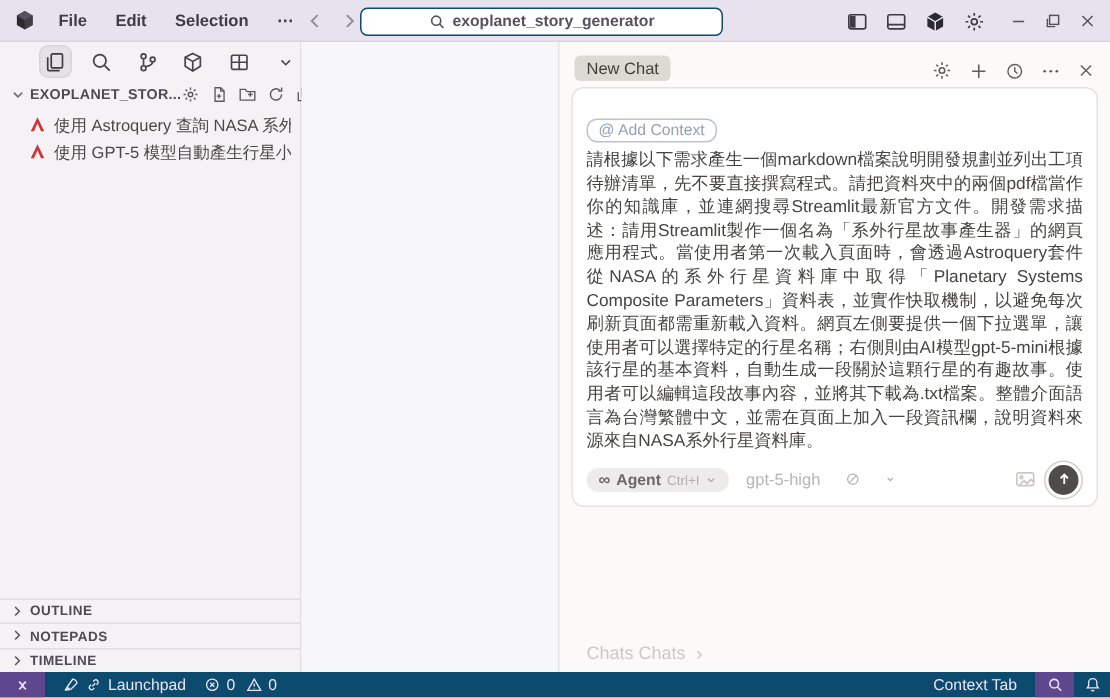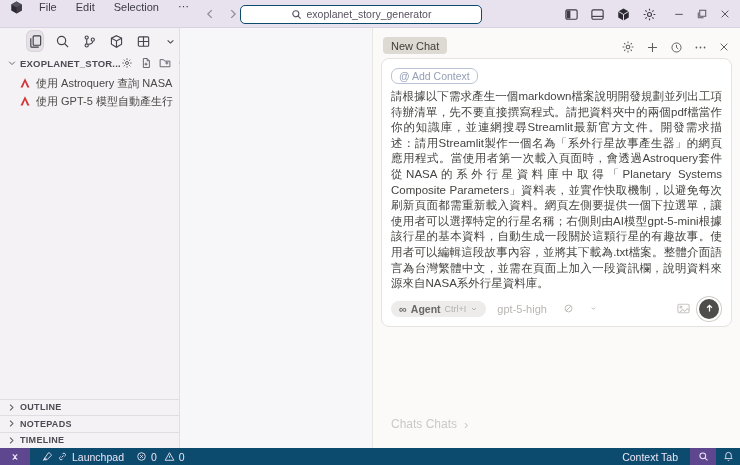--- a/index.html
+++ b/index.html
@@ -2,37 +2,37 @@
 <html><head>
 <meta charset="utf-8">
 <style>
   * { margin:0; padding:0; box-sizing:border-box; }
   body { font-family: "Liberation Sans", sans-serif; background:#ccc; }
   .app { position:relative; width:740px; height:465px; background:#f7f6f8; overflow:hidden;
          font-family:"Liberation Sans", sans-serif; }
 
   
   .titlebar { position:relative; height:28px; background:#e8e2ef; border-bottom:1px solid #d9d2e2;
-              display:flex; align-items:flex-start; }
+              display:flex; align-items:center;font-weight:bold; }
   .app-logo { margin-left:9px; width:16px; height:16px; color:#2c2a31; }
   .menus { display:flex; align-items:center; margin-left:14px; gap:19px; }
   .menu-item { font-size:11px; color:#3e3b45; cursor:default; }
   .nav-arrows { position:absolute; left:203px; top:0; height:28px; display:flex; align-items:center; gap:9px; color:#8d8997; }
   .searchbox { position:absolute; left:240px; top:4.5px; width:242px; height:19px; background:#ffffff;
                border:1px solid #0c4a6e; border-radius:5px; display:flex; align-items:center;
                justify-content:center; gap:5px; color:#57525f; }
   .searchbox .stext { font-size:10.5px; }
   .tb-right { position:absolute; right:0; top:0; height:28px; display:flex; align-items:center; gap:11px; padding-right:9px; color:#3e3b45; }
   .tb-right .winctl { color:#56525c; }
 
   
   .main { display:flex; height:420px; }
 
   
-  .sidebar { width:180px; background:#f4f2f5; border-right:1px solid #e2dfe4; display:flex; flex-direction:column; }
+  .sidebar { width:201px; background:#f4f2f5; border-right:1px solid #e2dfe4; display:flex; flex-direction:column; }
   .activity-row { height:26px; display:flex; align-items:center; gap:11px; padding-left:27px; color:#47444d; }
   .act-btn { width:20px; height:20px; display:flex; align-items:center; justify-content:center; border-radius:5px; }
   .act-btn.active { background:#e5e1e6; box-shadow:0 0 0 1px #d8d3dc; }
   .explorer-header { height:18px; display:flex; align-items:center; padding:0 7px; color:#55525b; }
   .explorer-header .chev { color:#6b6872; }
   .explorer-title { font-size:9.5px; font-weight:bold; letter-spacing:.2px; margin-left:3px; color:#4d4a53; }
   .explorer-actions { margin-left:auto; display:flex; align-items:center; gap:7px; color:#5b5862; }
   .file-list { margin-top:2px; }
   .file-row { height:18px; display:flex; align-items:center; gap:5px; padding-left:19px; padding-right:6px; }
   .file-name { font-size:11px; color:#4a4845; white-space:nowrap; overflow:hidden; }
@@ -42,21 +42,21 @@
 
   
   .editor { flex:1; background:#f7f6f8; }
 
   
   .chat { width:368px; background:#fbfaf8; border-left:1px solid #e8e6e3; display:flex; flex-direction:column; }
   .chat-header { height:26px; display:flex; align-items:flex-end; padding:0 10px; }
   .chat-tab { background:#dcdad2; border-radius:4px; padding:2.5px 8px; font-size:11px; color:#403e38; }
   .chat-header-actions { margin-left:auto; display:flex; align-items:center; gap:11px; color:#605e5a; }
   .chat-card { margin:4px 8px 0 8px; background:#ffffff; border:1px solid #e5e3df; border-radius:8px;
-               padding:7px 9px 7px 9px; }
+               padding:18px 9px 7px 9px; }
   .ctx-chip { display:inline-block; border:1px solid #b9c2d6; border-radius:7px; padding:1px 7px;
               font-size:10.5px; color:#94a0b6; background:#fff; }
   .chat-text { margin-top:5px; font-size:11.5px; line-height:15.6px; color:#454442; text-align:justify; }
   .card-bottom { margin-top:7px; display:flex; align-items:center; }
   .agent-pill { display:flex; align-items:center; gap:4px; background:#edecea; border-radius:10px;
                 padding:2px 8px; }
   .agent-sym { font-size:11px; color:#6b6965; font-weight:bold; }
   .agent-lbl { font-size:10.5px; color:#6b6965; font-weight:bold; }
   .agent-key { font-size:9px; color:#b3b1ad; }
   .model-sel { display:flex; align-items:center; gap:16px; margin-left:11px; color:#b7b5b1; }

